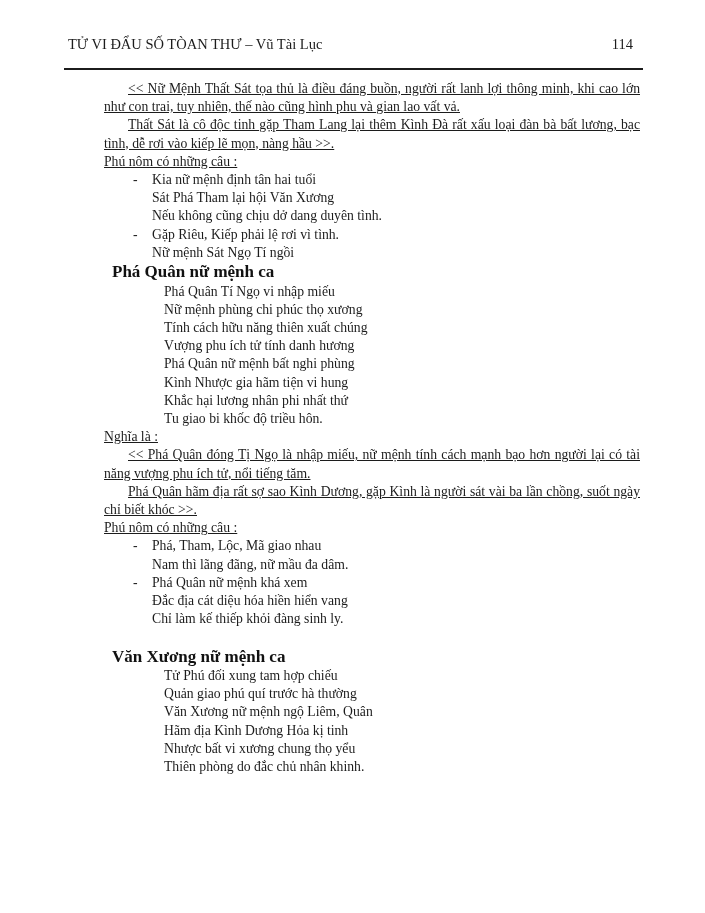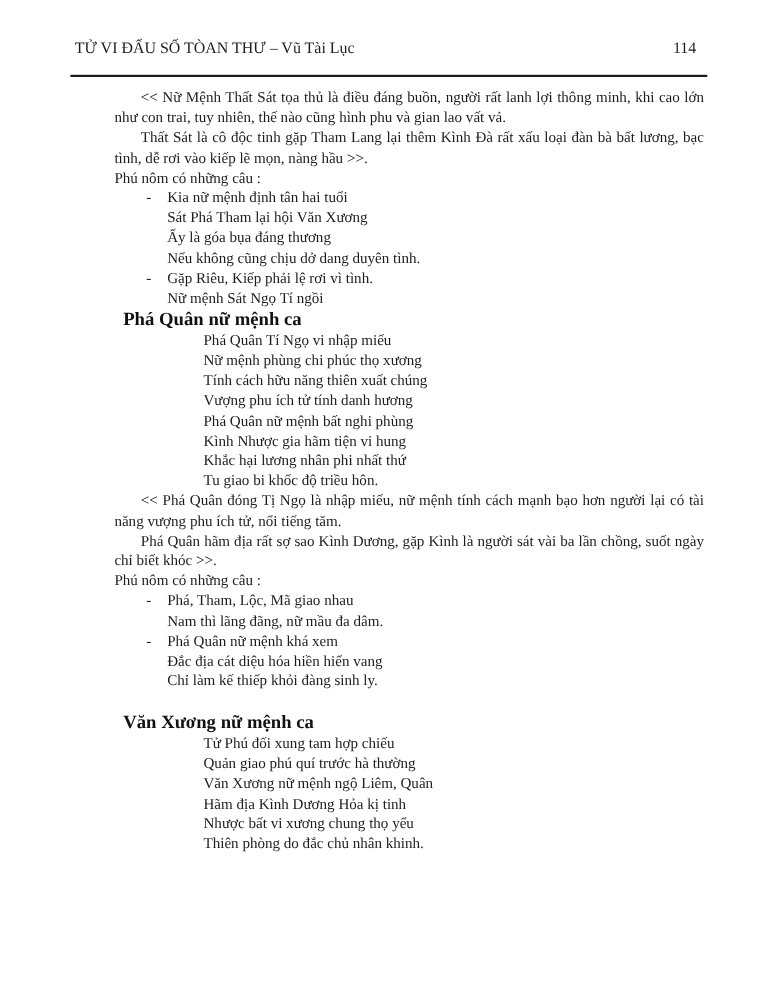--- a/index.html
+++ b/index.html
@@ -27,35 +27,35 @@
     width:579px; height:2px;
     background:#1c1c1c;
   }
   .body-block {
     position:absolute;
     left:104px; top:80px;
     width:536px;
     font-size:13.7px;
     line-height:18.2px;
   }
-  .para { margin:0; }
+  .para { margin:0;text-decoration:underline; }
   .indent { text-indent:24px; }
   .justify { text-align:justify; }
   .verse-list { margin-left:29px; }
   .verse-item { display:flex; align-items:flex-start; }
   .dash { flex:0 0 19px; width:19px; }
   .verse-lines { flex:1 1 auto; }
   .section-heading {
     font-size:17px;
     font-weight:bold;
     line-height:20.5px;
     margin:0 0 0 8px;
     color:#111111;
   }
-  .poem { margin-left:81px; }
+  .poem { margin-left:60px; }
   .spacer { height:18.2px; }
 </style>
 </head>
 <body>
 
 <div class="page">
 
   <header class="page-header">
     <span>TỬ VI ĐẨU SỐ TÒAN THƯ – Vũ Tài Lục</span>
     <span>114</span>
@@ -68,21 +68,20 @@
     <p class="para indent justify">&lt;&lt; Nữ Mệnh Thất Sát tọa thủ là điều đáng buồn, người rất lanh lợi thông minh, khi cao lớn như con trai, tuy nhiên, thế nào cũng hình phu và gian lao vất vả.</p>
     <p class="para indent justify">Thất Sát là cô độc tinh gặp Tham Lang lại thêm Kình Đà rất xấu loại đàn bà bất lương, bạc tình, dễ rơi vào kiếp lẽ mọn, nàng hầu &gt;&gt;.</p>
     <p class="para">Phú nôm có những câu :</p>
 
     <div class="verse-list">
       <div class="verse-item">
         <span class="dash">-</span>
         <div class="verse-lines">
           <div>Kia nữ mệnh định tân hai tuổi</div>
           <div>Sát Phá Tham lại hội Văn Xương</div>
-          <div>Ấy là góa bụa đáng thương</div>
           <div>Nếu không cũng chịu dở dang duyên tình.</div>
         </div>
       </div>
       <div class="verse-item">
         <span class="dash">-</span>
         <div class="verse-lines">
           <div>Gặp Riêu, Kiếp phải lệ rơi vì tình.</div>
           <div>Nữ mệnh Sát Ngọ Tí ngồi</div>
         </div>
       </div>
@@ -94,20 +93,21 @@
       <div>Phá Quân Tí Ngọ vi nhập miếu</div>
       <div>Nữ mệnh phùng chi phúc thọ xương</div>
       <div>Tính cách hữu năng thiên xuất chúng</div>
       <div>Vượng phu ích tử tính danh hương</div>
       <div>Phá Quân nữ mệnh bất nghi phùng</div>
       <div>Kình Nhược gia hãm tiện vi hung</div>
       <div>Khắc hại lương nhân phi nhất thứ</div>
       <div>Tu giao bi khốc độ triều hôn.</div>
     </div>
 
+    <p class="para">Nghĩa là :</p>
     <p class="para indent justify">&lt;&lt; Phá Quân đóng Tị Ngọ là nhập miếu, nữ mệnh tính cách mạnh bạo hơn người lại có tài năng vượng phu ích tử, nổi tiếng tăm.</p>
     <p class="para indent justify">Phá Quân hãm địa rất sợ sao Kình Dương, gặp Kình là người sát vài ba lần chồng, suốt ngày chỉ biết khóc &gt;&gt;.</p>
     <p class="para">Phú nôm có những câu :</p>
 
     <div class="verse-list">
       <div class="verse-item">
         <span class="dash">-</span>
         <div class="verse-lines">
           <div>Phá, Tham, Lộc, Mã giao nhau</div>
           <div>Nam thì lãng đãng, nữ mầu đa dâm.</div>

